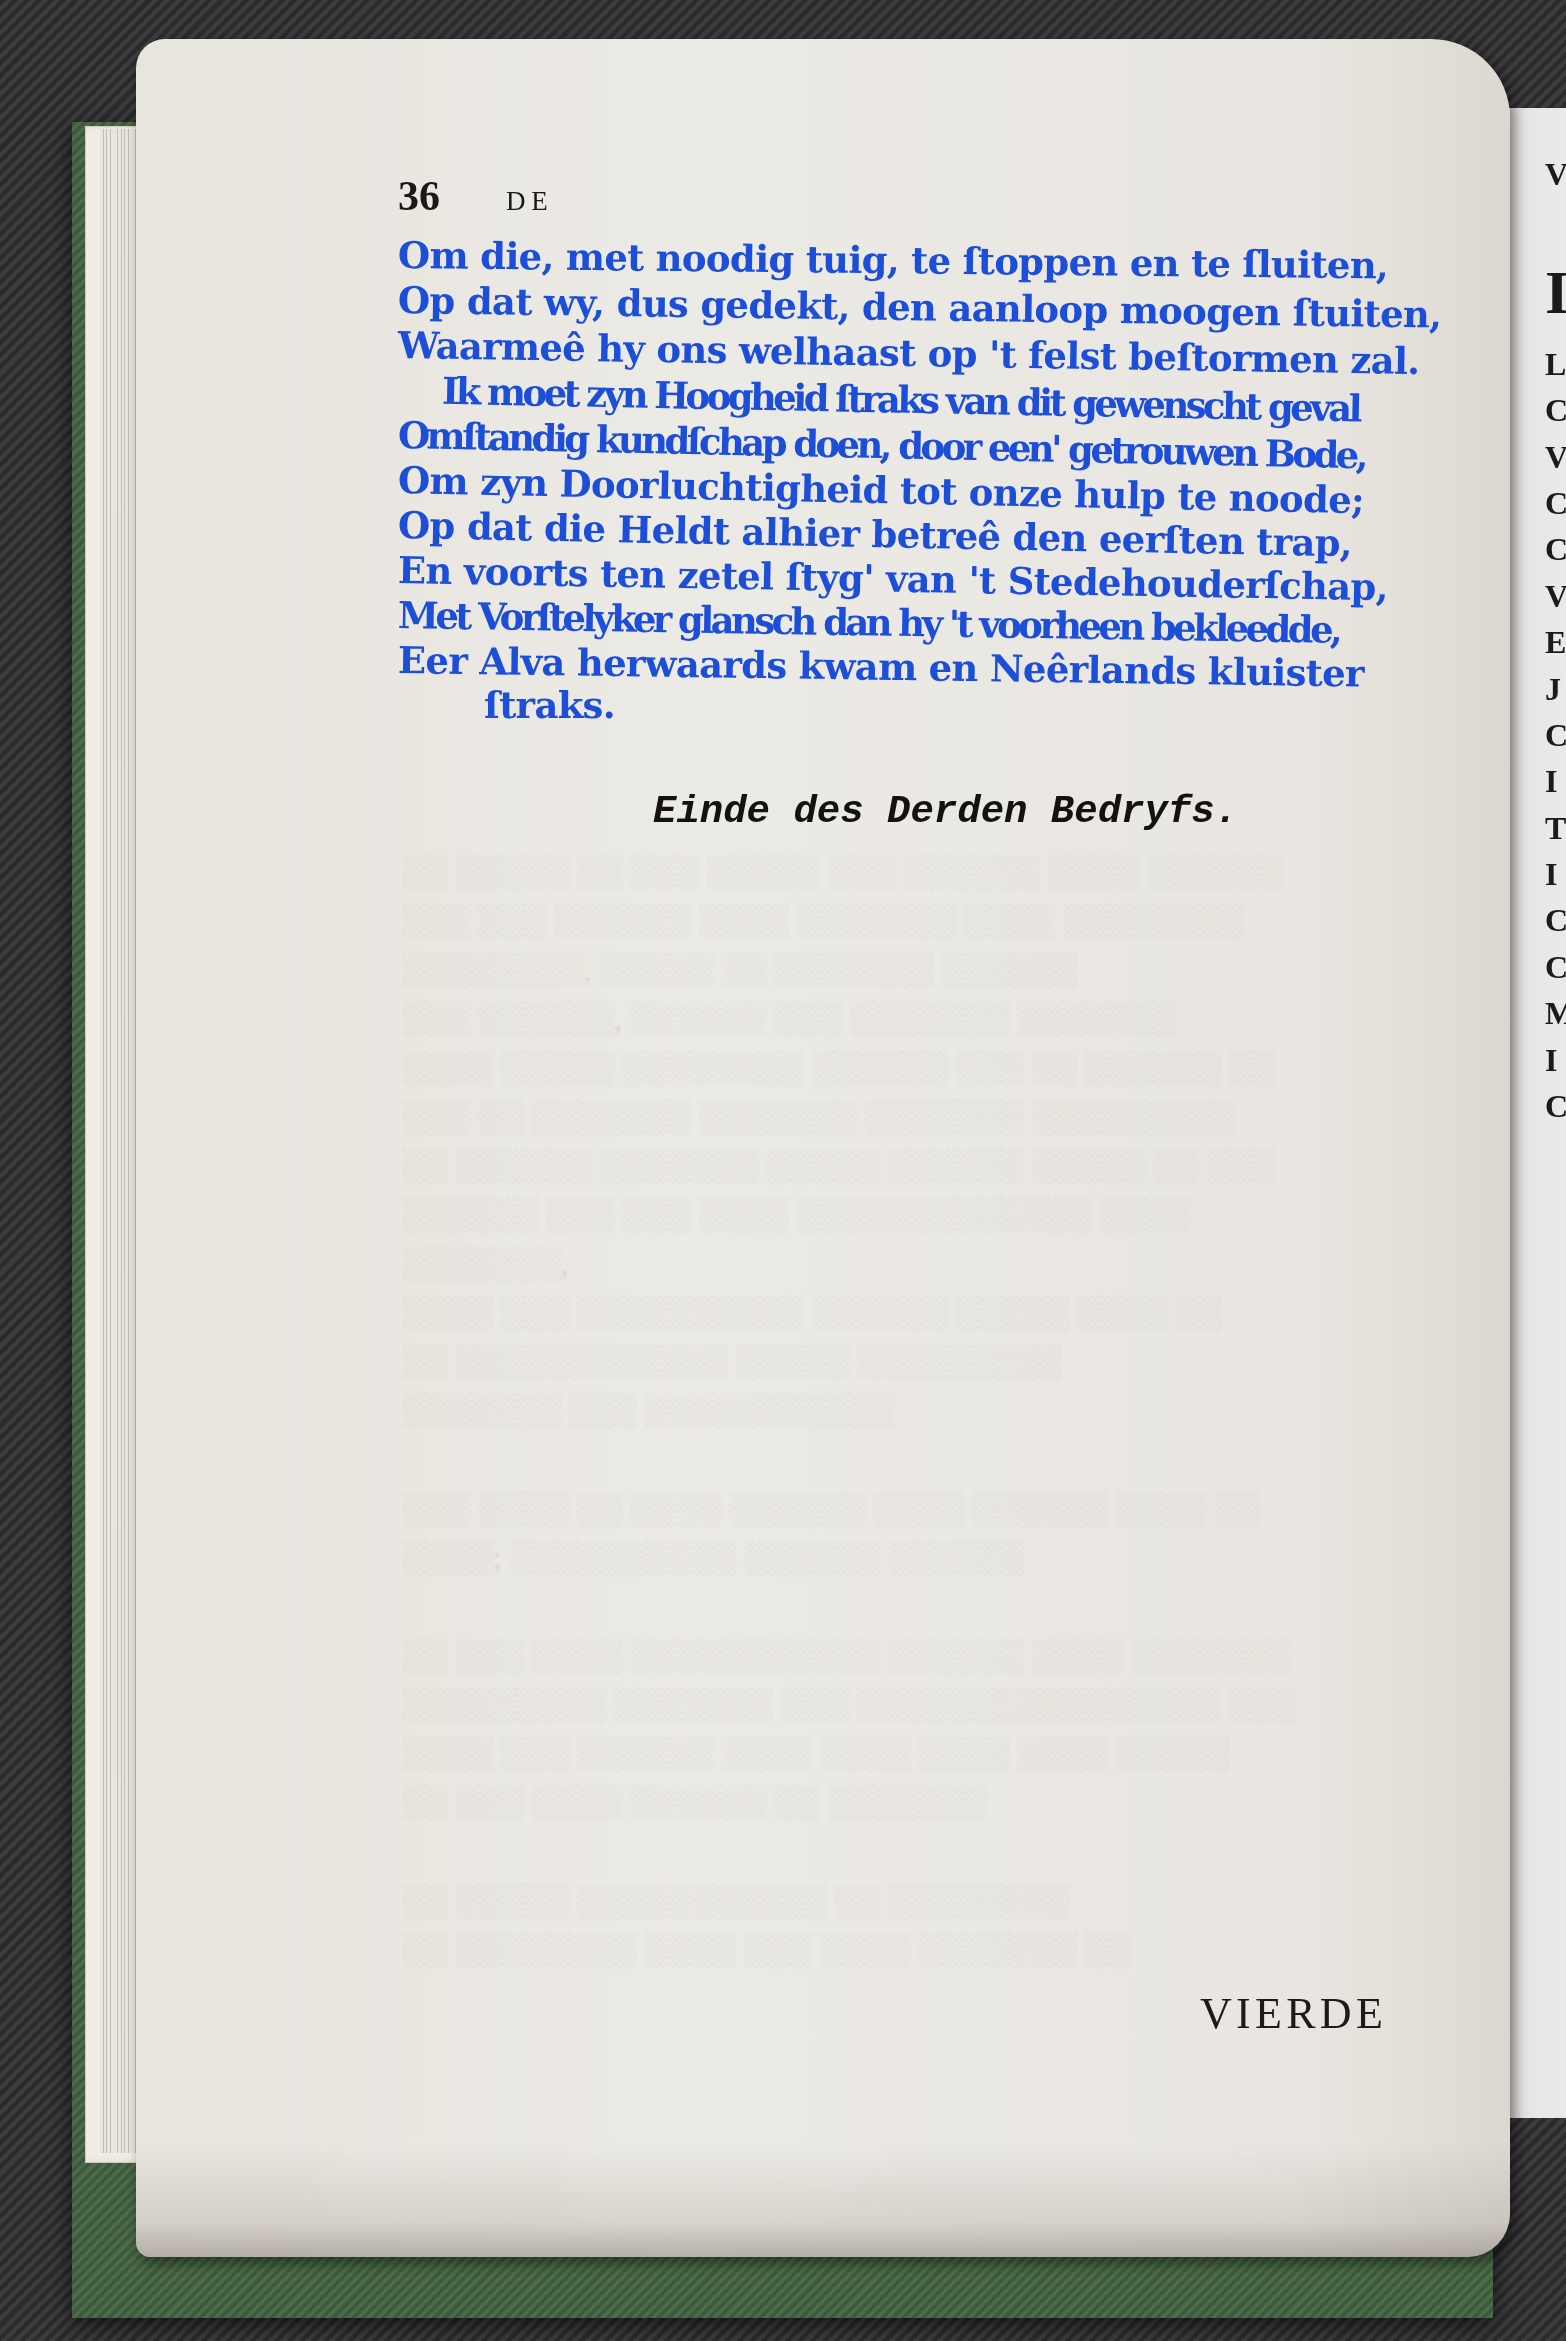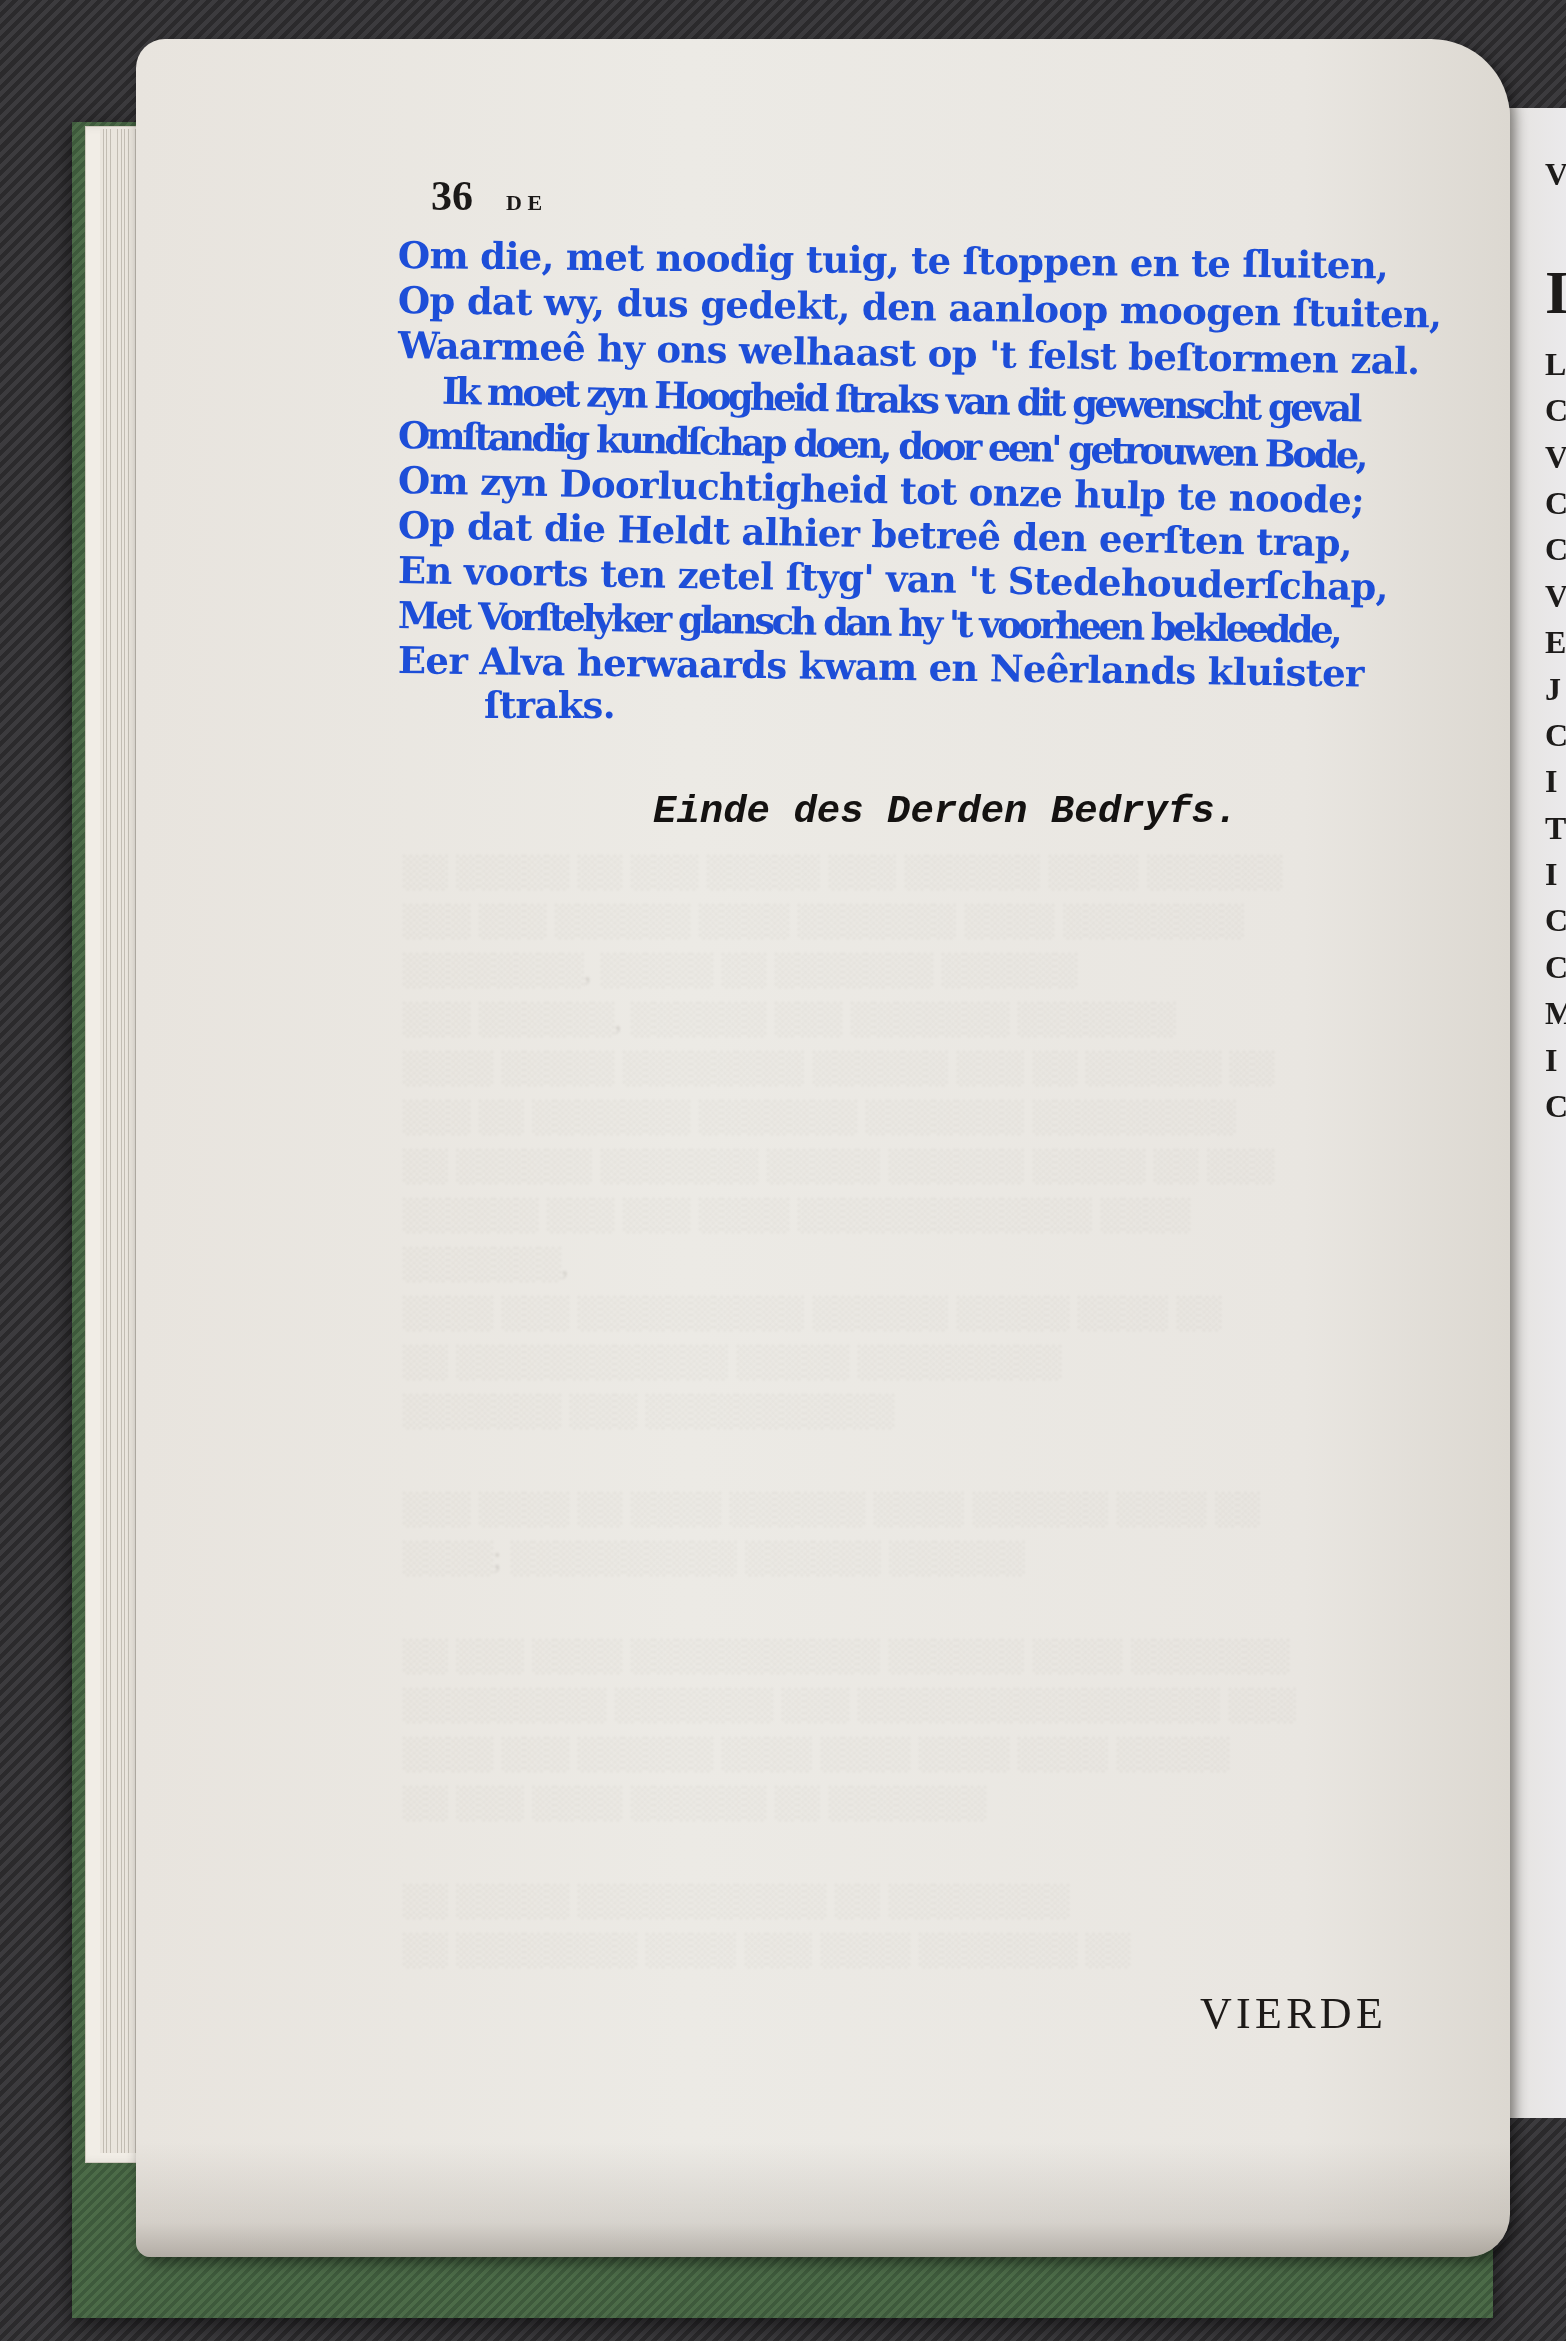--- a/index.html
+++ b/index.html
@@ -42,22 +42,22 @@
     .facing-letters {
       position: absolute; left: 1545px; top: 158px; width: 29px;
       display: flex; flex-direction: column; gap: 14.4px;
       font-size: 32px; font-weight: bold; color: #1d1b1a; line-height: 1;
     }
     .facing-letters .big { font-size: 62px; margin-top: 57px; margin-bottom: 10px; }
     .running-head {
       position: absolute; left: 398px; top: 172px; width: 933px;
       display: flex; align-items: baseline; color: #1b1918;
     }
-    .page-number { font-size: 42px; font-weight: bold; width: 108px; text-align: center; }
-    .head-de { font-size: 22px; font-weight: bold; letter-spacing: 5.7px; margin-right: 23px; }
+    .page-number { font-size: 42px; font-weight: bold; width: 108px; }
+    .head-de { font-size: 27px; font-weight: normal; letter-spacing: 5.7px; margin-right: 23px; }
     .head-title { font-size: 44px; letter-spacing: 18.7px; }
     .verse {
       position: absolute; left: 398px; top: 233px; width: 1041px;
       color: #1d4ed8; font-size: 37px; line-height: 45px; font-weight: bold;
       font-family: "DejaVu Serif", "Liberation Serif", serif;
       letter-spacing: -0.7px;
     }
     .verse .line { white-space: nowrap; transform-origin: left center; }
     .verse .line.tight { letter-spacing: -3.6px; }
     .verse .line.indent { padding-left: 44px; }

